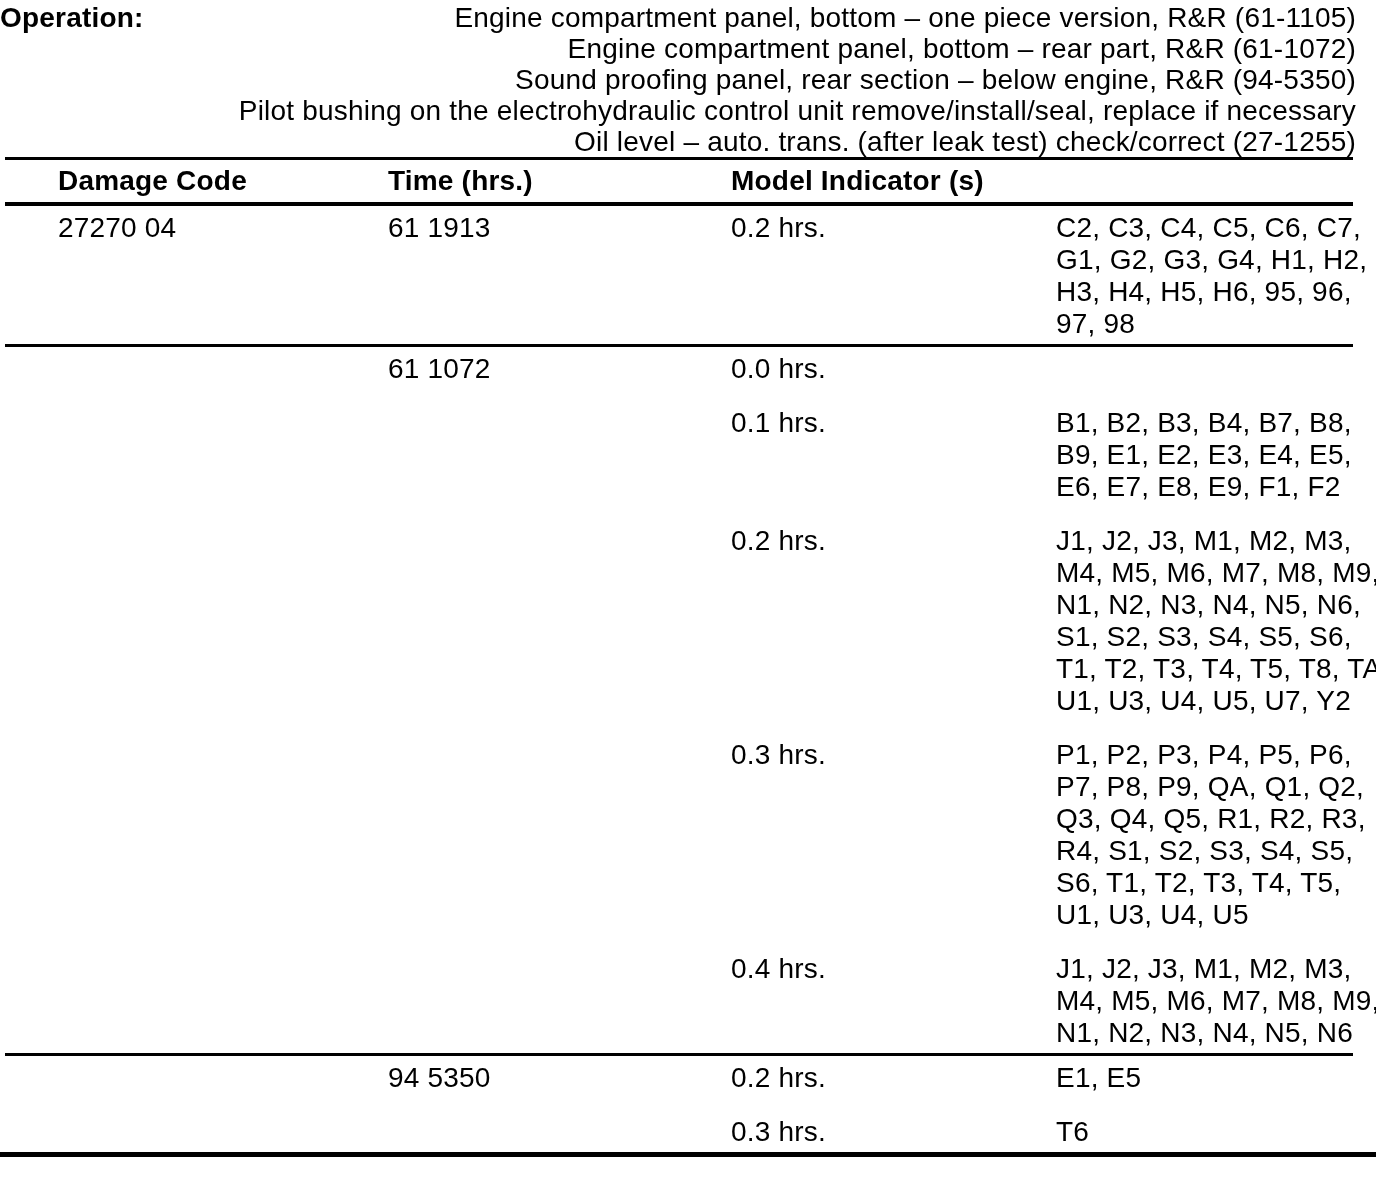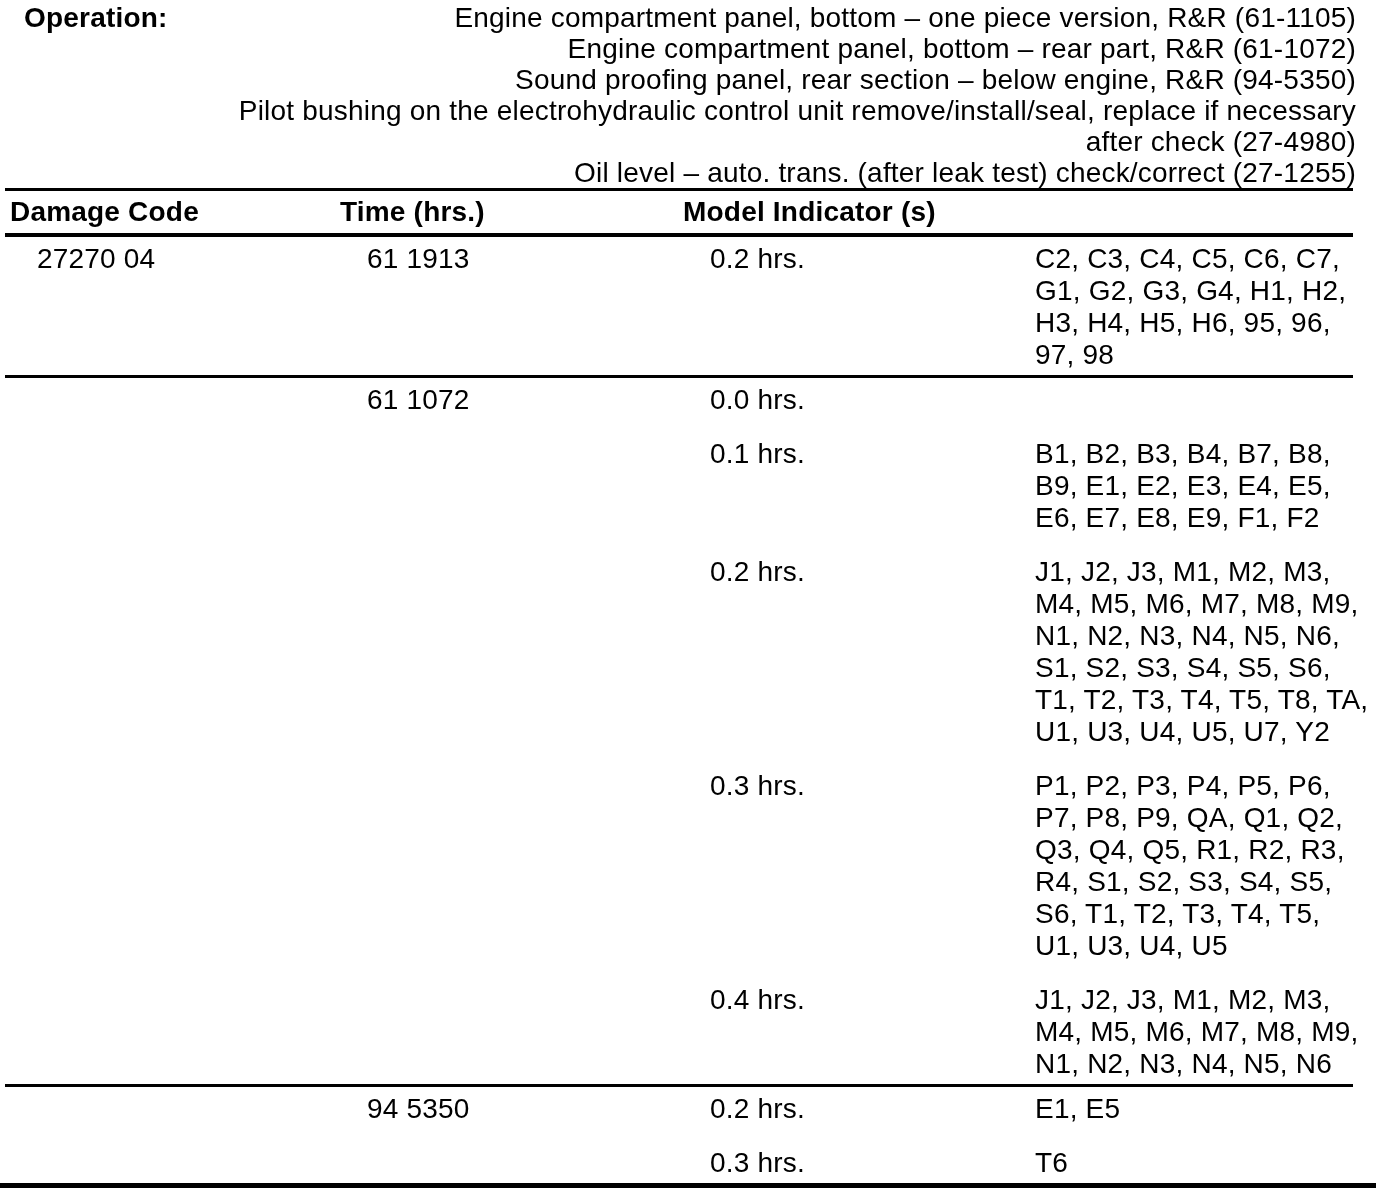--- a/index.html
+++ b/index.html
@@ -18,21 +18,21 @@
     -webkit-font-smoothing: none;
   }
 
   
   .op-block {
     position: relative;
     padding-top: 2px;
   }
   .op-label {
     position: absolute;
-    left: 24px;
+    left: 0;
     top: 2px;
     font-weight: bold;
     line-height: 31px;
   }
   .op-lines {
     margin-left: 212px;
     margin-right: 20px;
   }
   .op-line {
     line-height: 31px;
@@ -67,44 +67,43 @@
   }
   .thead {
     padding-top: 6px;
     padding-bottom: 6px;
     font-weight: bold;
     line-height: 30px;
   }
   .tgroup {
     padding-top: 6px;
     padding-bottom: 4px;
-    padding-left: 27px;
   }
   .trow {
     line-height: 32px;
     margin-bottom: 22px;
   }
   .trow:last-child {
     margin-bottom: 0;
   }
   .cell {
     white-space: pre;
+    margin-left: 48px;
   }
 </style>
 </head>
 <body>
 
 <div class="op-block">
   <div class="op-label">Operation:</div>
   <div class="op-lines">
     <div class="op-line">Engine compartment panel, bottom – one piece version, R&amp;R (61-1105)</div>
     <div class="op-line">Engine compartment panel, bottom – rear part, R&amp;R (61-1072)</div>
     <div class="op-line">Sound proofing panel, rear section – below engine, R&amp;R (94-5350)</div>
     <div class="op-line">Pilot bushing on the electrohydraulic control unit remove/install/seal, replace if necessary</div>
-    <div class="op-line indent">after check (27-4980)</div>
     <div class="op-line">Oil level – auto. trans. (after leak test) check/correct (27-1255)</div>
   </div>
 </div>
 
 <div class="rule"></div>
 
 <div class="thead">
   <div class="cell">Damage Code</div>
   <div class="cell">Time (hrs.)</div>
   <div class="cell">Model Indicator (s)</div>

